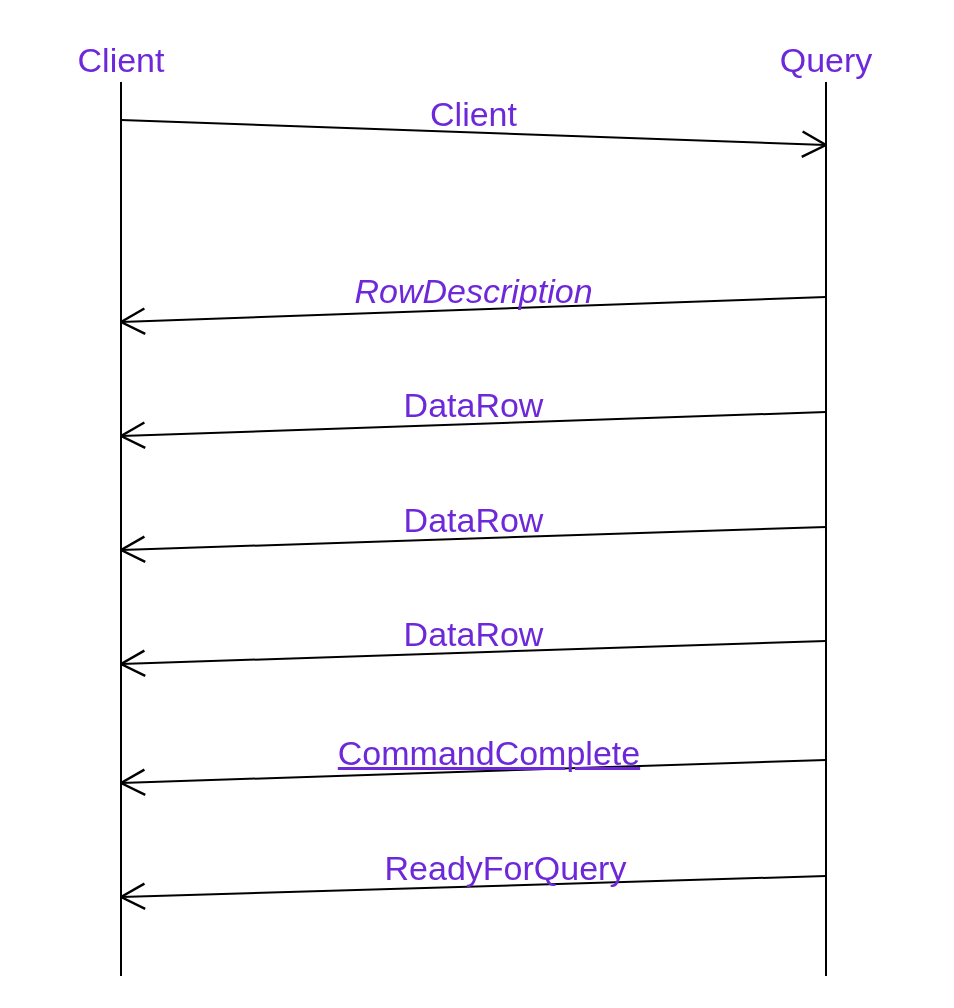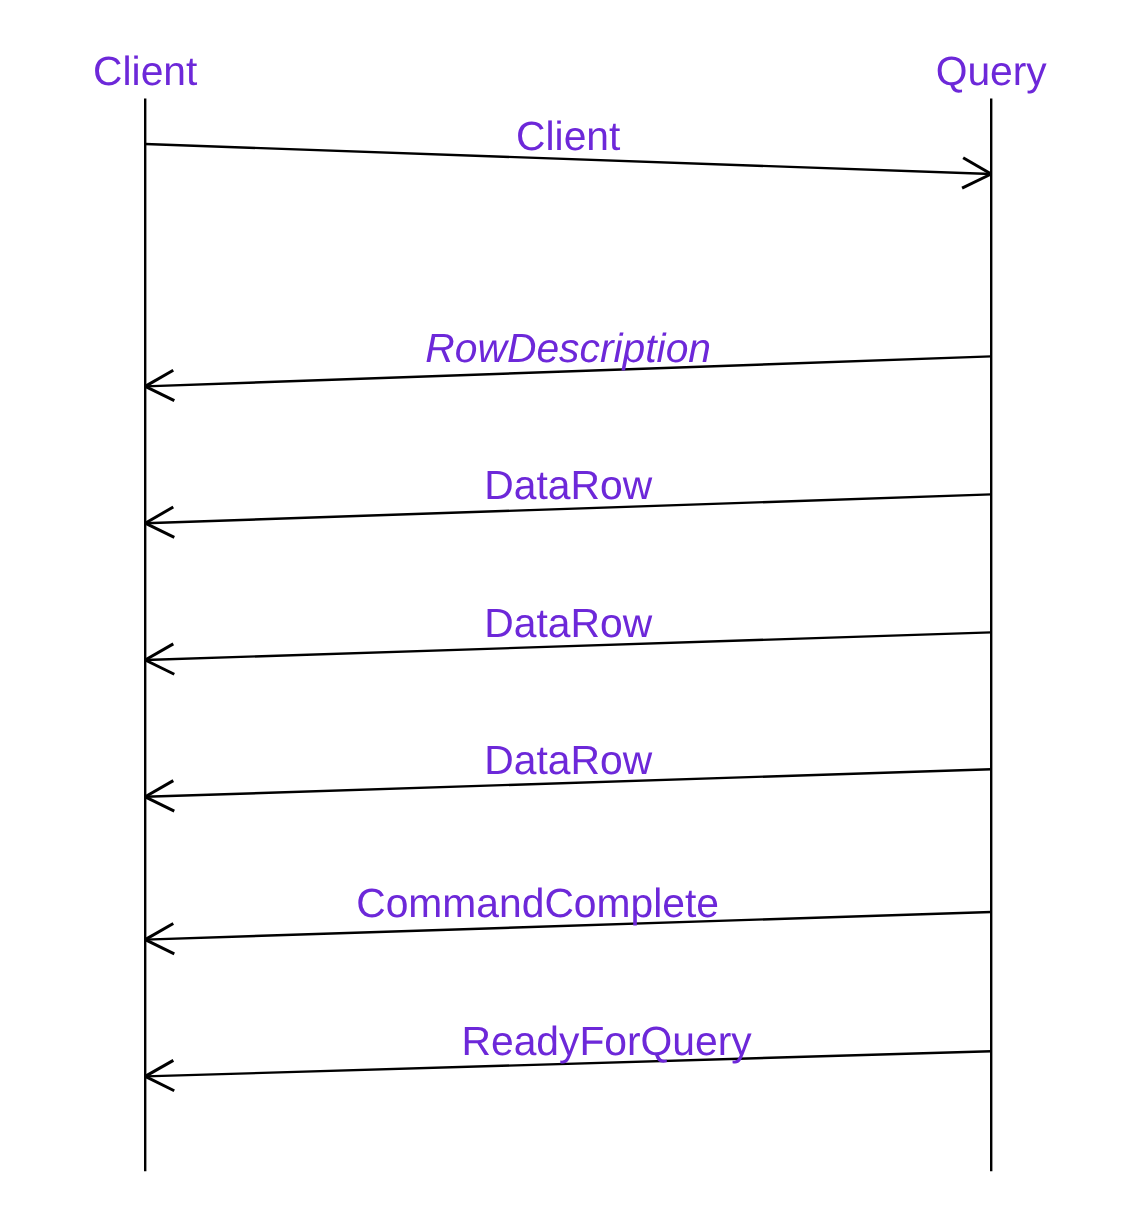--- a/index.html
+++ b/index.html
@@ -60,16 +60,16 @@
       <line x1="121" y1="897" x2="144.45160824902047" y2="883.6200870505644" stroke="#000000" stroke-width="2.5"></line>
     </svg>
   <div id="label-layer">
       <div class="actor-label" style="left: 121px; top: 46px;">Client</div>
       <div class="actor-label" style="left: 826px; top: 46px;">Query</div>
       <div class="message-label" style="left: 473.5px; top: 99.5px;">Client</div>
       <div class="message-label" style="left: 473.5px; top: 276.5px; font-style: italic;">RowDescription</div>
       <div class="message-label" style="left: 473.5px; top: 391px;">DataRow</div>
       <div class="message-label" style="left: 473.5px; top: 505.5px;">DataRow</div>
       <div class="message-label" style="left: 473.5px; top: 619.5px;">DataRow</div>
-      <div class="message-label" style="left: 448px; top: 738.5px;">CommandComplete</div>
+      <div class="message-label" style="left: 489px; top: 738.5px; text-decoration: underline;">CommandComplete</div>
       <div class="message-label" style="left: 473.5px; top: 853.5px; margin-left: 32px;">ReadyForQuery</div>
     </div>
 </div>
 
 </body></html>

